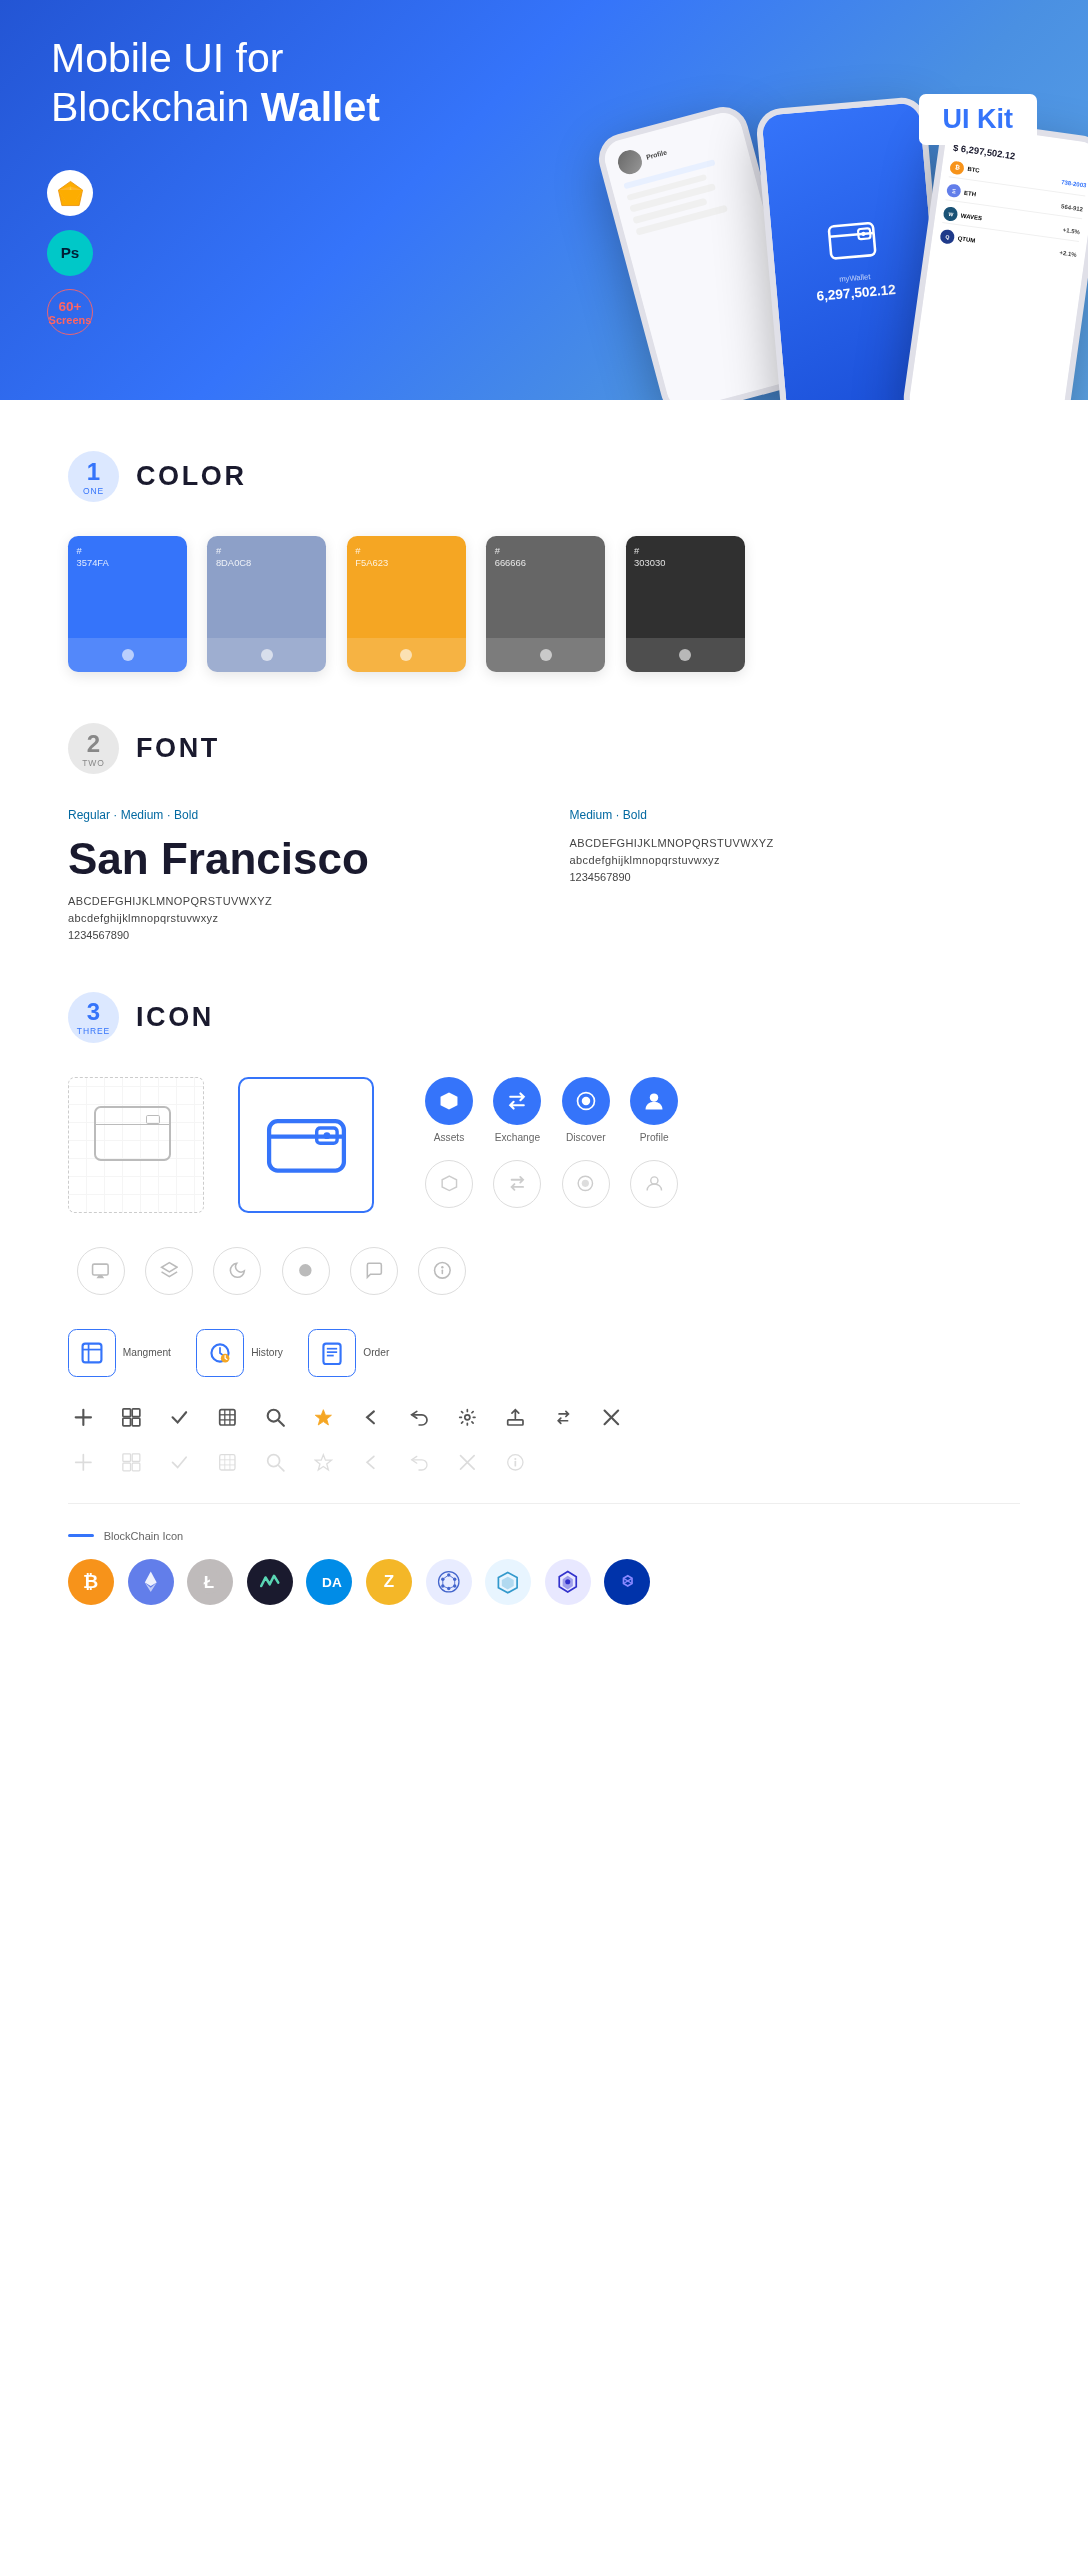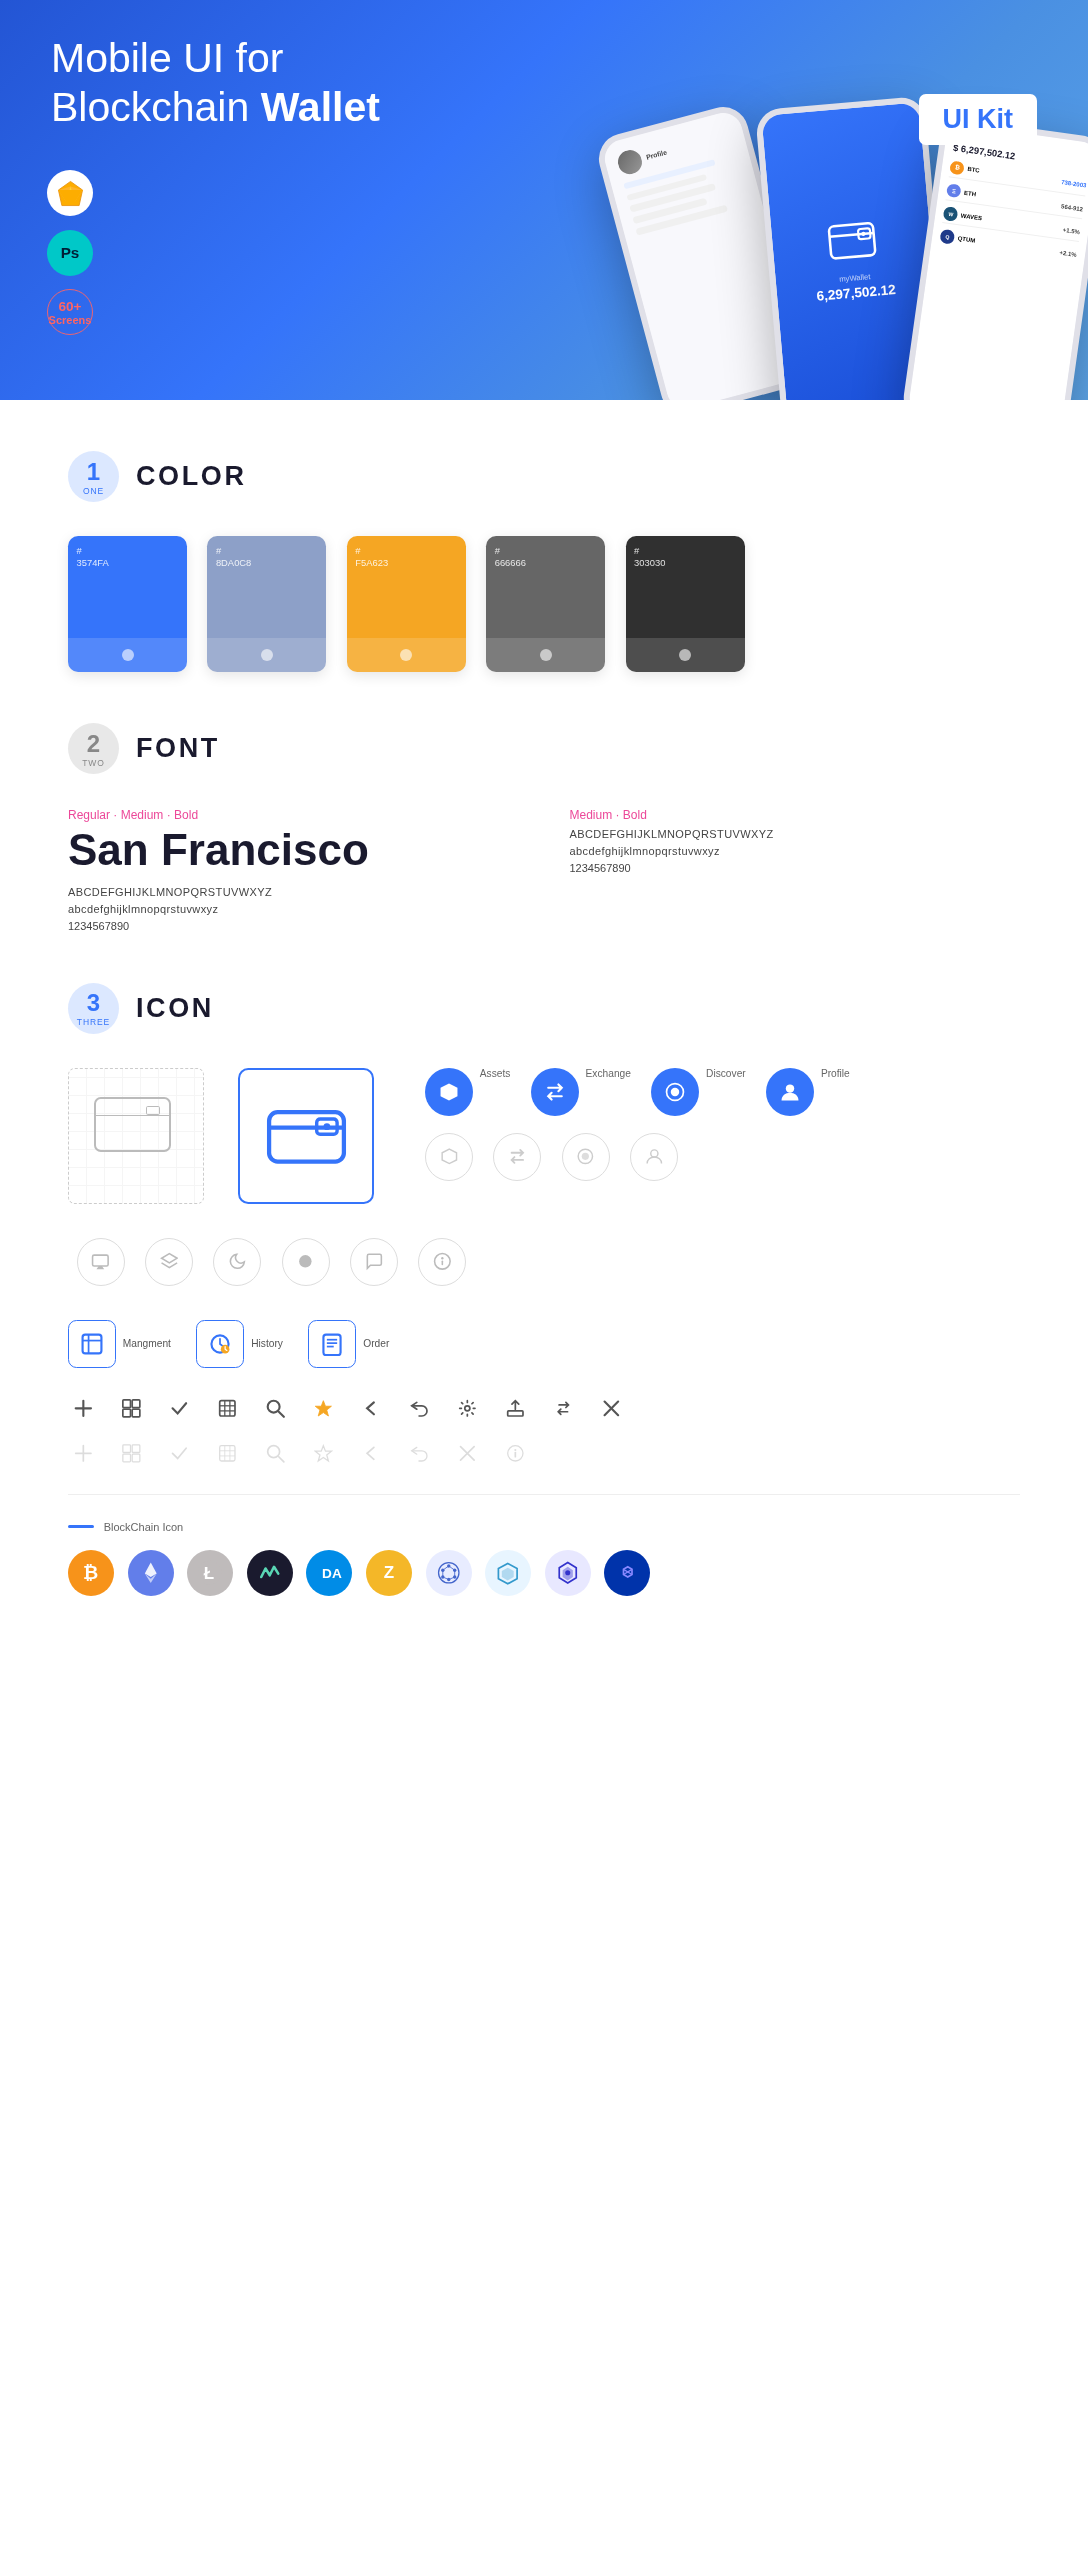--- a/index.html
+++ b/index.html
@@ -203,23 +203,23 @@
     }
 
     
     .font-section { margin-bottom: 51px; }
     .font-grid {
       display: grid;
       grid-template-columns: 1fr 1fr;
       gap: 51px;
     }
     .font-block .font-style-label {
-      color: #ec4899;
+      color: #0369a1;
       font-size: 12px;
-      margin-bottom: 6px;
+      margin-bottom: 15px;
     }
     .font-name-display {
       font-size: 44px;
       font-weight: 800;
       color: #1a1a2e;
       margin-bottom: 13.6px;
       line-height: 1;
     }
     .font-name-din { font-family: 'Impact', 'Arial Black', sans-serif; letter-spacing: -0.9px; }
     .font-alphabet {
@@ -269,21 +269,21 @@
       border: 2.6px solid #3574FA;
       border-radius: 10.2px;
     }
     .icon-nav-row {
       display: flex;
       gap: 20.4px;
       align-items: flex-start;
     }
     .nav-icon-item {
       display: flex;
-      flex-direction: row;
+      flex-direction: column;
       gap: 6.8px;
     }
     .nav-icon-circle {
       width: 48px; height: 48px;
       border-radius: 50%;
       background: #3574FA;
       display: flex; align-items: center; justify-content: center;
       color: white;
       font-size: 20.4px;
     }

